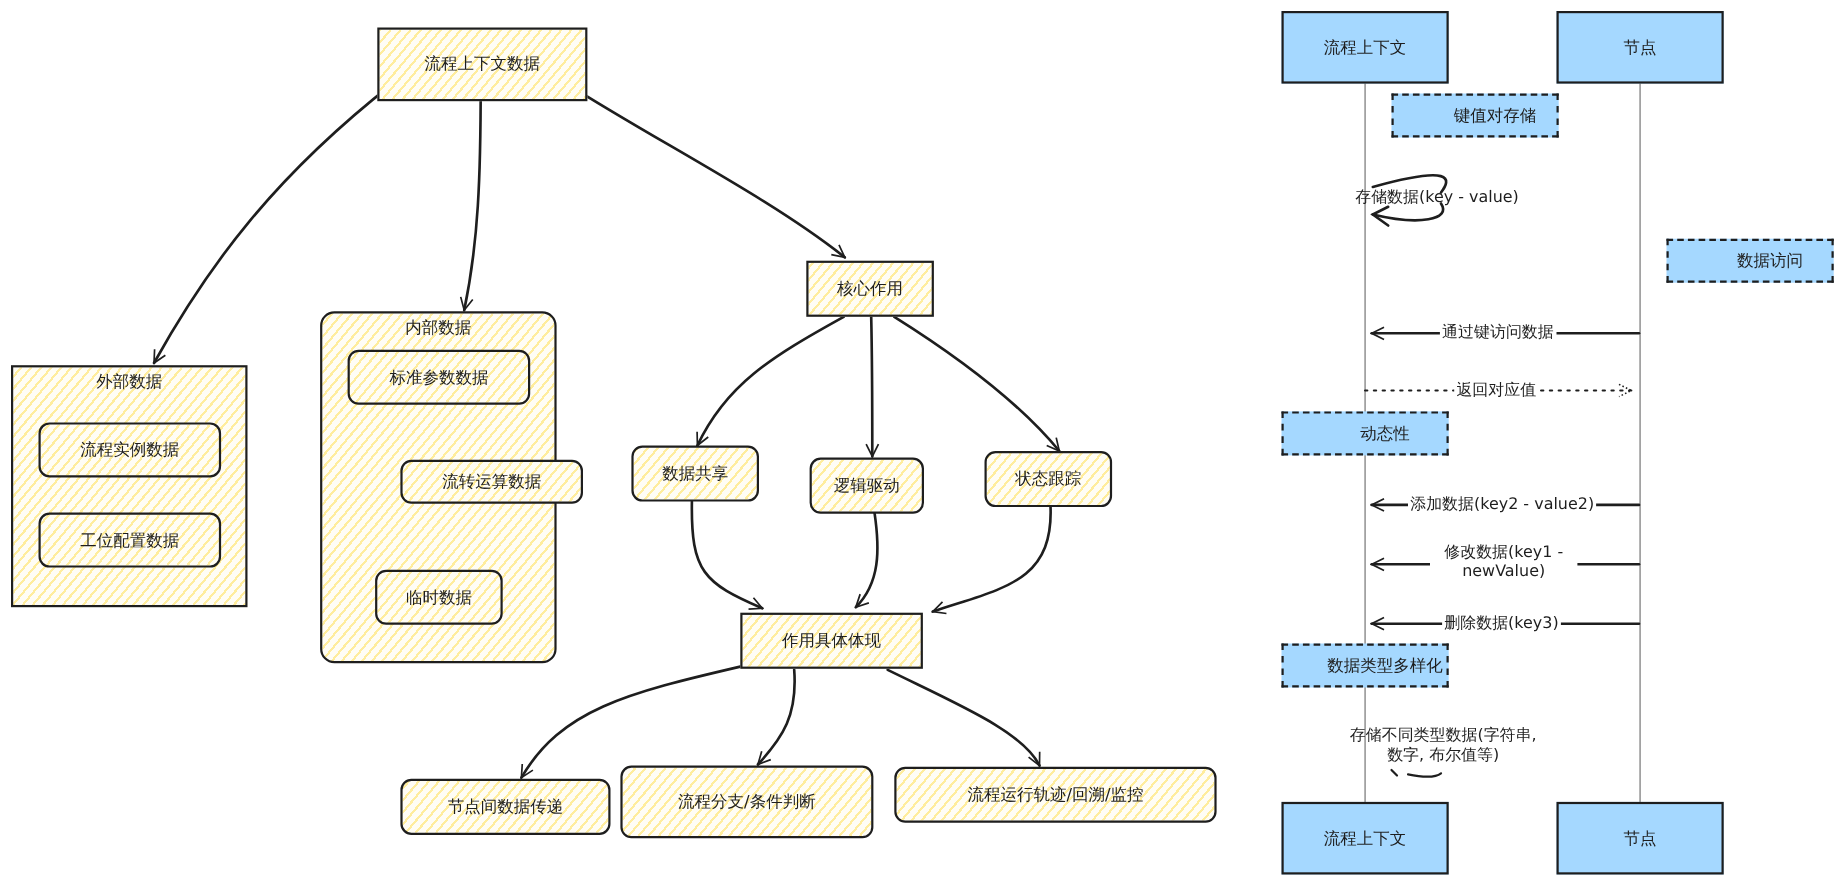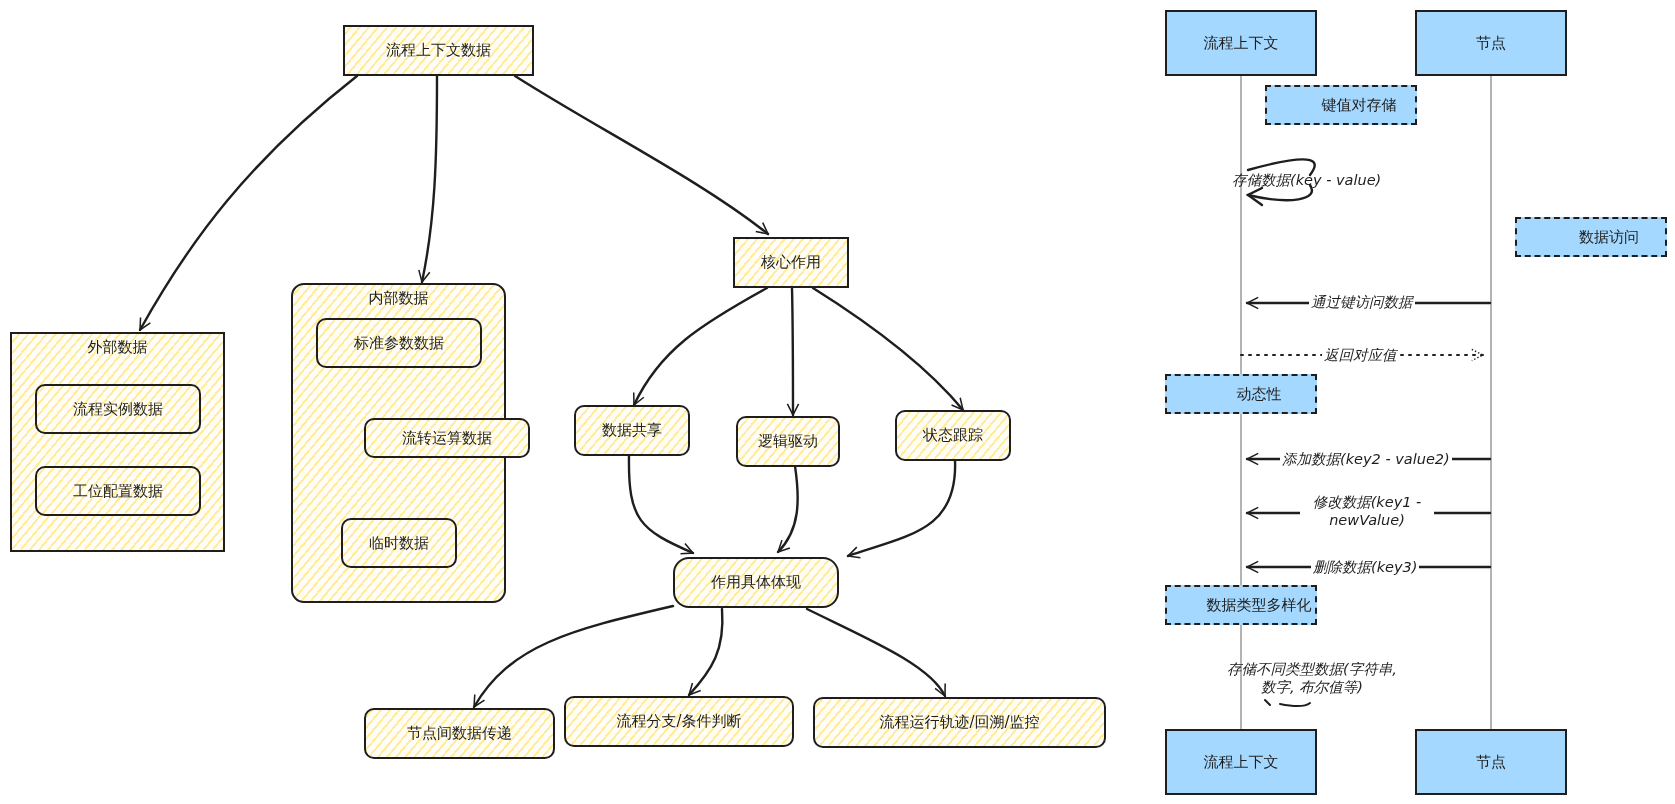--- a/index.html
+++ b/index.html
@@ -9,21 +9,21 @@
   .node { position:absolute; box-sizing:border-box; border:2.5px solid #1e1e1e;
           display:flex; align-items:center; justify-content:center;
           font-size:15px; color:#1e1e1e; text-align:center;
           background-color:#fffdf5;
           background-image:repeating-linear-gradient(-50deg, rgba(255,236,153,0.95) 0 2px, transparent 2px 7px); }
   .round { border-radius:10px; }
   .group { align-items:flex-start; padding-top:4px; }
   .blue { background:#a5d8ff; background-image:none; }
   .dashed { border-style:dashed;padding-left:36px; }
   .label { position:absolute; font-size:14.5px; color:#1e1e1e; background:#ffffff;
-           padding:0 2px; line-height:18px; text-align:center; white-space:nowrap;font-style:italic; }
+           padding:0 2px; line-height:18px; text-align:center; white-space:nowrap; }
   .label.wrap { white-space:normal; background:transparent; }
 </style>
 </head>
 <body>
 
 <svg class="canvas" viewBox="0 0 1675 804">
   <defs>
     <marker id="ah" viewBox="0 0 20 20" refX="18" refY="10" markerWidth="14" markerHeight="14" orient="auto-start-reverse" markerUnits="userSpaceOnUse">
       <path d="M2,2 L18,10 L2,18" fill="none" stroke="#1e1e1e" stroke-width="2.2"></path>
     </marker>
@@ -59,21 +59,21 @@
     <path d="M1262,188 L1248,195 L1262,205"></path>
     <line x1="1490" y1="303" x2="1247" y2="303" marker-end="url(#ah)"></line>
     <line x1="1490" y1="459" x2="1247" y2="459" marker-end="url(#ah)"></line>
     <line x1="1490" y1="513" x2="1247" y2="513" marker-end="url(#ah)"></line>
     <line x1="1490" y1="567" x2="1247" y2="567" marker-end="url(#ah)"></line>
     <path d="M1265,700 L1270,705 M1280,704 C1295,707 1305,707 1310,703" stroke-width="2"></path>
   </g>
   <line x1="1241" y1="355" x2="1483" y2="355" stroke="#1e1e1e" stroke-width="2" stroke-dasharray="2 6" stroke-linecap="round" marker-end="url(#ahOpen)"></line>
 </svg>
 
-<div class="node" style="left:343px;top:25px;width:191px;height:51px;">
+<div class="node" style="left:343px;top:25px;width:191px;height:67px;">
   <span>流程上下文数据</span>
 </div>
 
 <div class="node group" style="left:10px;top:332px;width:215px;height:220px;">
   <span>外部数据</span>
 </div>
 <div class="node round" style="left:35px;top:384px;width:166px;height:50px;">
   <span>流程实例数据</span>
 </div>
 <div class="node round" style="left:35px;top:466px;width:166px;height:50px;">
@@ -99,27 +99,27 @@
 <div class="node round" style="left:574px;top:405px;width:116px;height:51px;">
   <span>数据共享</span>
 </div>
 <div class="node round" style="left:736px;top:416px;width:104px;height:51px;">
   <span>逻辑驱动</span>
 </div>
 <div class="node round" style="left:895px;top:410px;width:116px;height:51px;">
   <span>状态跟踪</span>
 </div>
 
-<div class="node" style="left:673px;top:557px;width:166px;height:51px;border-radius:16px;">
+<div class="node" style="left:673px;top:557px;width:166px;height:51px;">
   <span>作用具体体现</span>
 </div>
 <div class="node round" style="left:364px;top:708px;width:191px;height:51px;">
   <span>节点间数据传递</span>
 </div>
-<div class="node round" style="left:564px;top:696px;width:230px;height:51px;">
+<div class="node round" style="left:564px;top:696px;width:230px;height:66px;">
   <span>流程分支/条件判断</span>
 </div>
 <div class="node round" style="left:813px;top:697px;width:293px;height:51px;">
   <span>流程运行轨迹/回溯/监控</span>
 </div>
 
 <div class="node blue" style="left:1165px;top:10px;width:152px;height:66px;">
   <span>流程上下文</span>
 </div>
 <div class="node blue" style="left:1415px;top:10px;width:152px;height:66px;">

